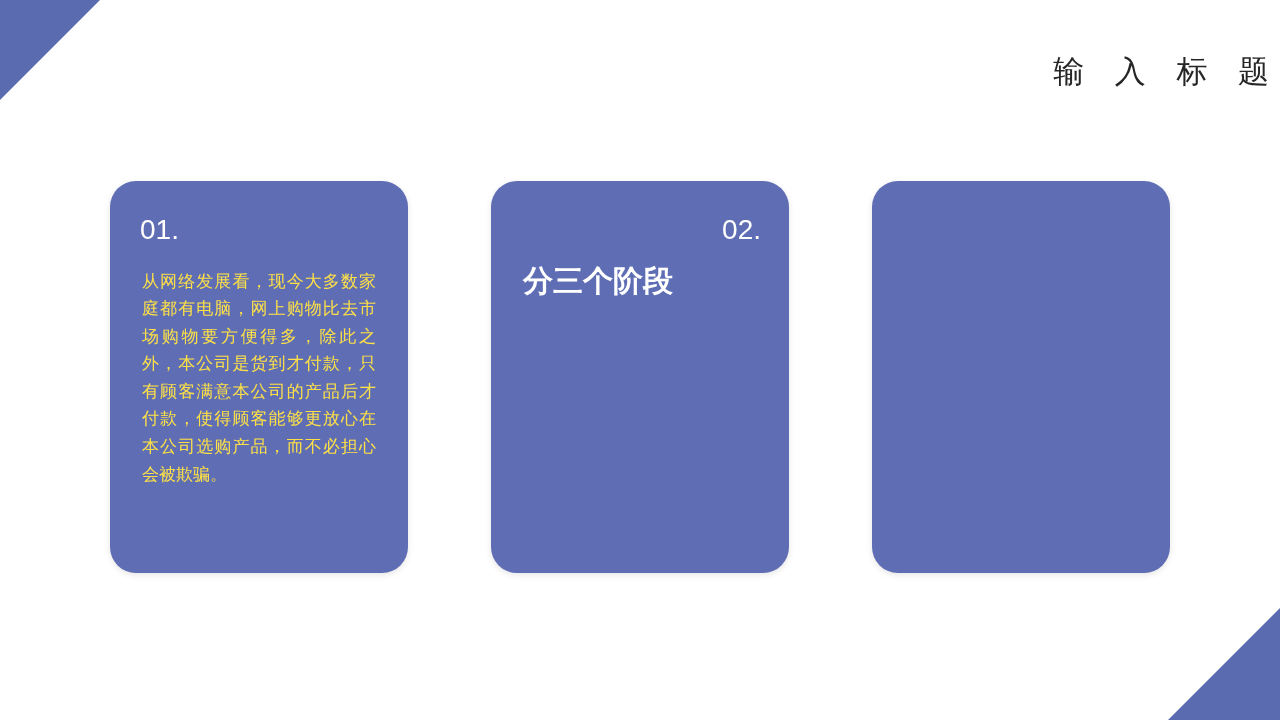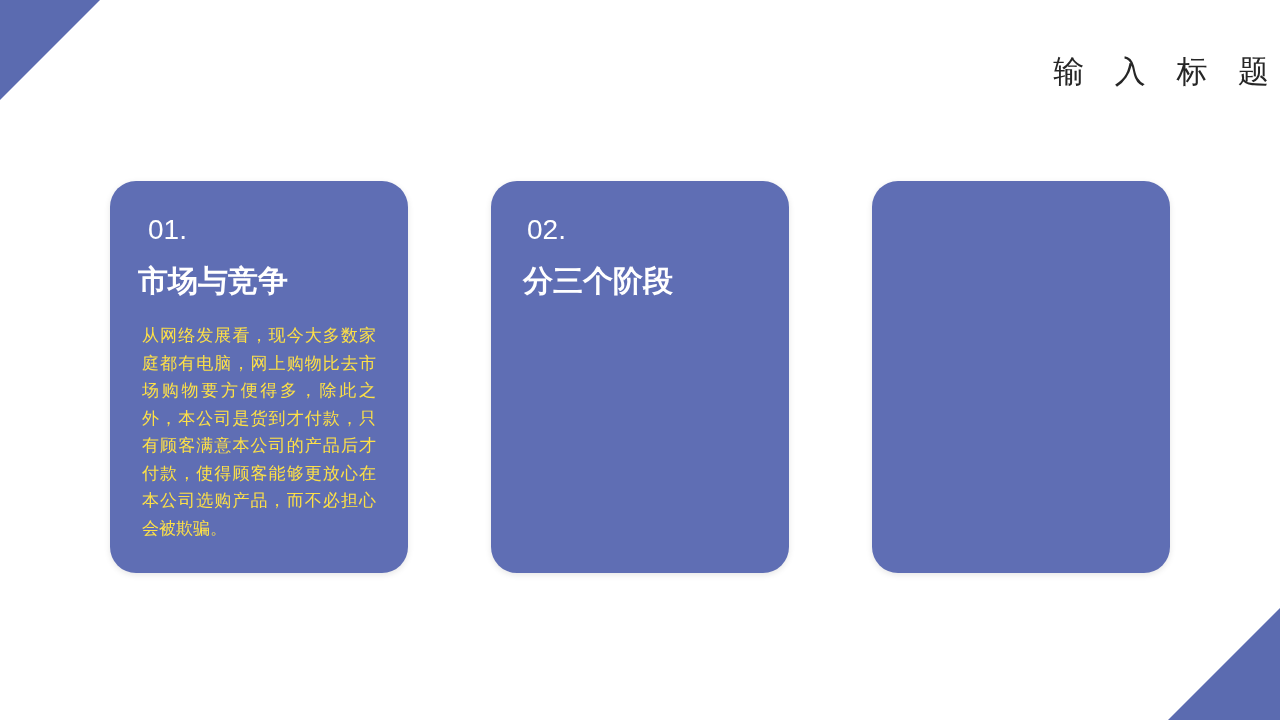--- a/index.html
+++ b/index.html
@@ -91,39 +91,38 @@
     font-size: 17px;
     line-height: 1.78;
     color: #fde047;
     margin: 4px;
     text-align: justify;
     text-justify: inter-ideograph;
     font-family: "Liberation Sans", sans-serif;
   }
 
   
-  .card-1 .card-number { margin-left: 10px; }
+  .card-1 .card-number { margin-left: 2px; }
   .card-1 .card-body { font-size: 17px; line-height: 1.62; }
-  .card-2 .card-number { margin-left: 8px; }
+  .card-2 .card-number { margin-left: 8px; text-align: right; }
   .card-2 .card-heading { margin-left: 4px; }
   .card-3 .card-number { margin-left: 2px; }
 </style>
 </head>
 <body>
 
 <div class="corner-tl"></div>
 <div class="corner-br"></div>
 
 <h1 class="slide-title">输 入 标 题</h1>
 
 <div class="cards">
 
   <div class="card card-1">
     <div class="card-number">01.</div>
-    <div class="card-heading">市场与竞争</div>
     <p class="card-body">从网络发展看，现今大多数家庭都有电脑，网上购物比去市场购物要方便得多，除此之外，本公司是货到才付款，只有顾客满意本公司的产品后才付款，使得顾客能够更放心在本公司选购产品，而不必担心会被欺骗。</p>
   </div>
 
   <div class="card card-2">
     <div class="card-number">02.</div>
     <div class="card-heading">分三个阶段</div>
   </div>
 
   <div class="card card-3">
   </div>

